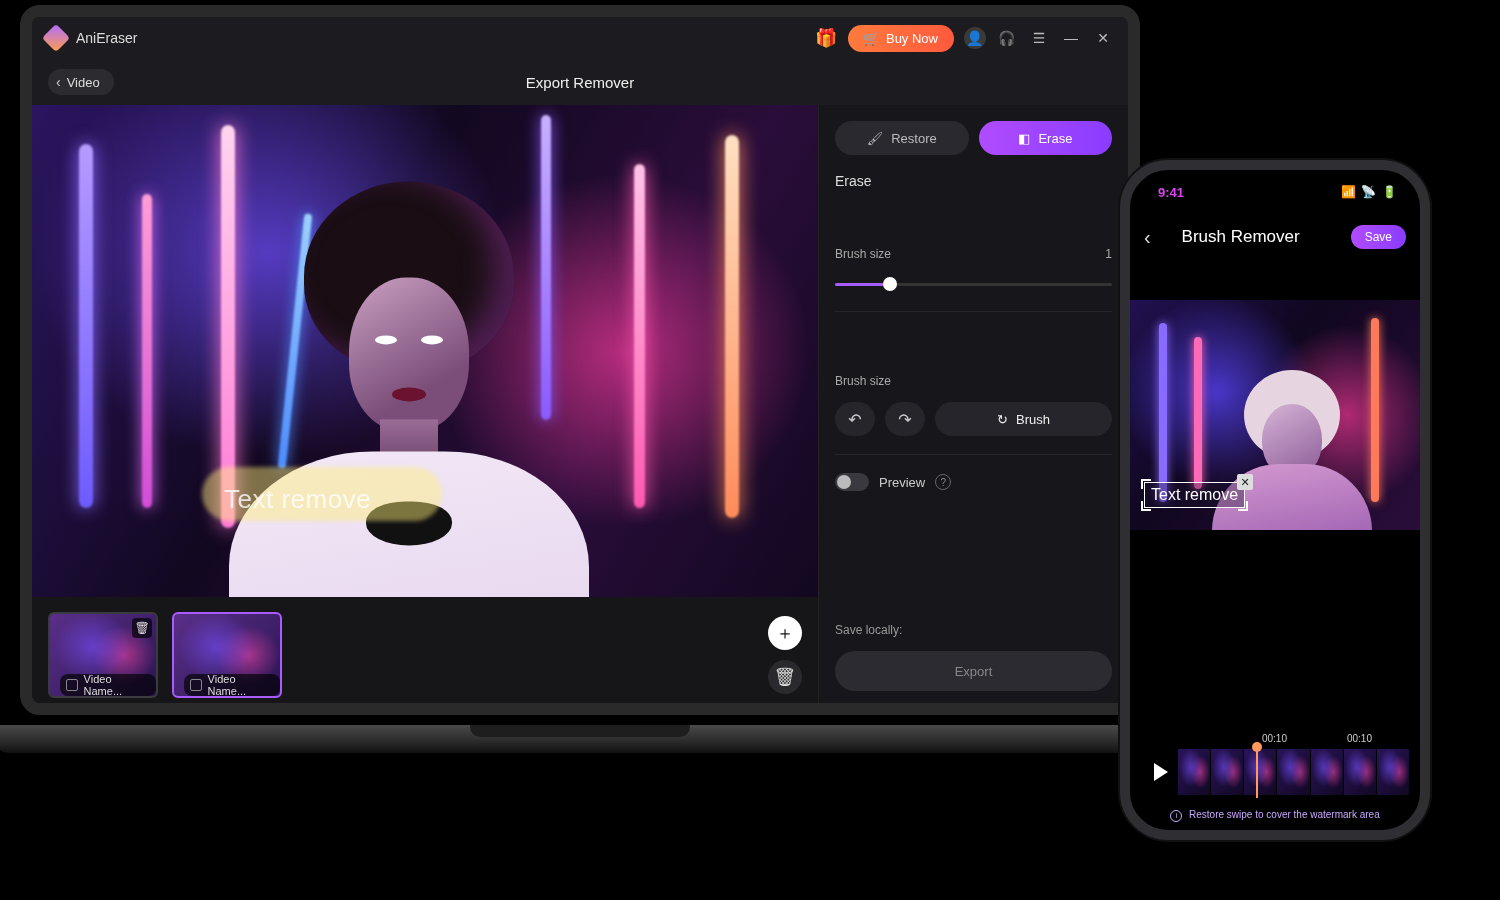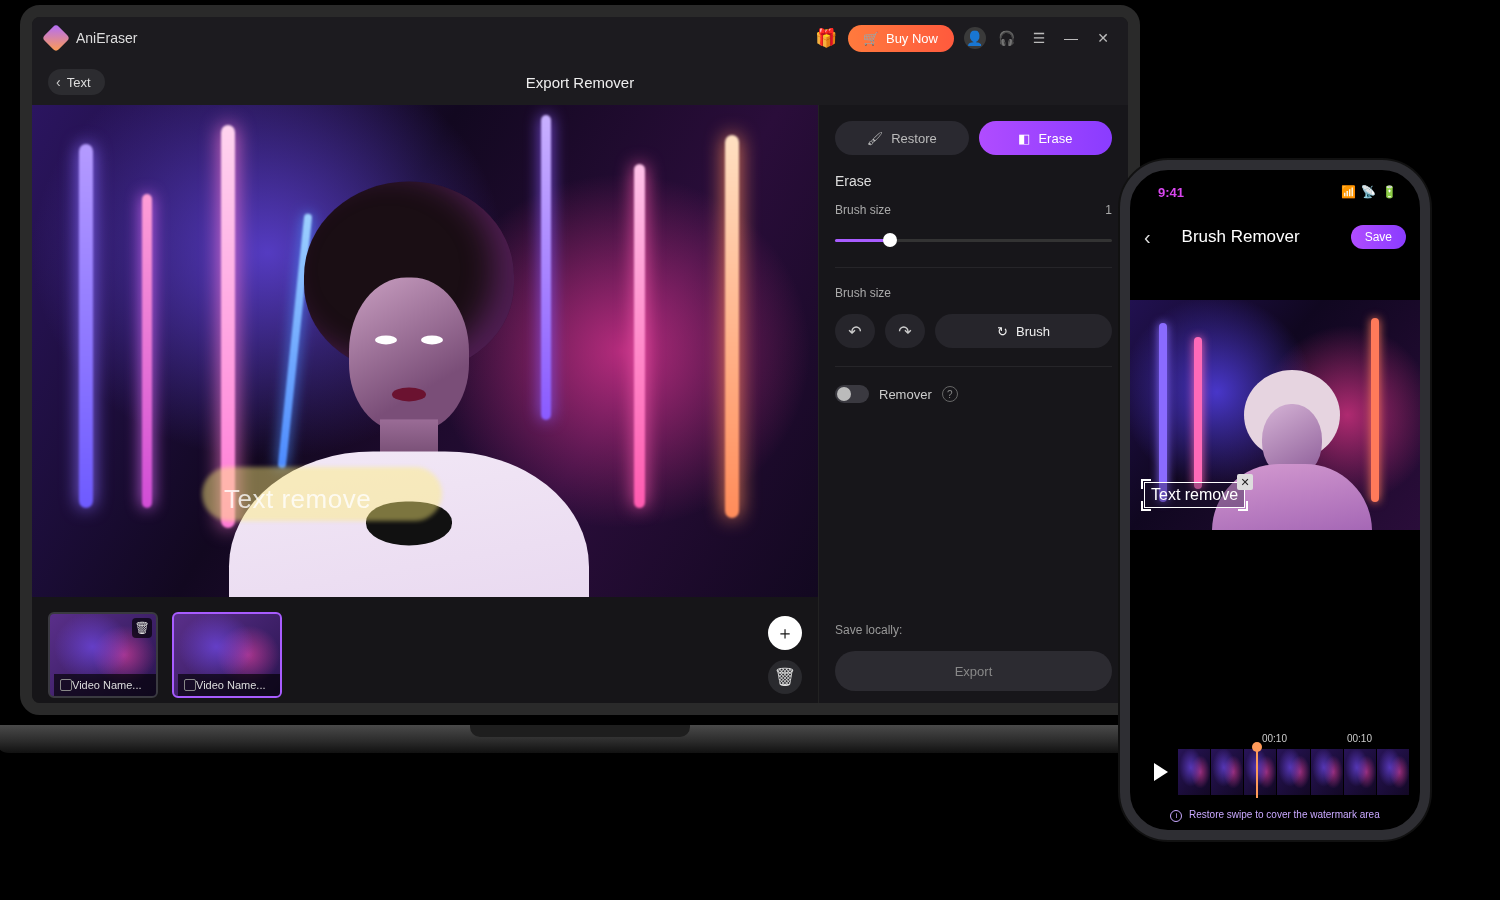--- a/index.html
+++ b/index.html
@@ -173,23 +173,23 @@
     border: 2px solid #3a3a40;
     position: relative;
     background: linear-gradient(135deg,#5a2f8a,#2a1550);
   }
   .thumb.active { border-color: #a85cff; }
   .thumb .mini-neon{position:absolute;inset:0;background:
       radial-gradient(ellipse 60% 70% at 40% 40%, rgba(120,80,255,.6), transparent 60%),
       radial-gradient(ellipse 50% 60% at 70% 50%, rgba(255,70,170,.55), transparent 60%);}
   .thumb-trash{position:absolute;top:4px;right:4px;width:20px;height:20px;background:#000a;border-radius:4px;display:flex;align-items:center;justify-content:center;font-size:12px;color:#ddd;}
   .thumb-label{
-    position:absolute;left:4px;right:0;bottom:0;height:22px;
+    position:absolute;left:10px;right:0;bottom:0;height:22px;
     background:rgba(0,0,0,.65);font-size:11px;color:#ddd;
-    display:flex;align-items:center;padding:0 6px;
+    display:flex;align-items:center;gap:6px;padding:0 6px;border-radius:8px;
   }
   .thumb-check{width:12px;height:12px;border:1.5px solid #888;border-radius:2px;}
   .row-actions{margin-left:auto;display:flex;flex-direction:column;gap:10px;}
   .circ-btn{width:34px;height:34px;border-radius:50%;display:flex;align-items:center;justify-content:center;font-size:18px;}
   .circ-add{background:#fff;color:#111;}
   .circ-del{background:#2a2a2e;color:#ddd;}
 
   
   .side {
     width: 310px;
@@ -199,21 +199,21 @@
     border-left: 1px solid #222;
   }
   .mode-row{display:flex;gap:10px;}
   .mode-btn{
     flex:1;height:34px;border:none;border-radius:18px;
     display:flex;align-items:center;justify-content:center;gap:8px;
     font-size:13px;color:#bbb;background:#2a2930;
   }
   .mode-btn.active{background:linear-gradient(90deg,#b04cff,#8a3cff);color:#fff;}
   .sec-label{font-size:14px;color:#ddd;margin-top:4px;}
-  .small-label{font-size:12px;color:#aaa;display:flex;justify-content:space-between;}
+  .small-label{font-size:12px;color:#aaa;display:flex;justify-content:space-between;margin-top:44px;}
   .slider{position:relative;height:18px;}
   .slider-track{position:absolute;left:0;right:0;top:8px;height:3px;background:#333;border-radius:2px;}
   .slider-fill{position:absolute;left:0;top:8px;height:3px;background:#a85cff;border-radius:2px;width:20%;}
   .slider-thumb{position:absolute;top:2px;left:20%;transform:translateX(-50%);width:14px;height:14px;background:#fff;border-radius:50%;}
   .hline{height:1px;background:#262529;margin:4px 0;}
   .action-row{display:flex;gap:10px;align-items:center;}
   .icon-btn{width:40px;height:34px;border-radius:17px;background:#26252b;display:flex;align-items:center;justify-content:center;color:#ccc;}
   .text-btn{flex:1;height:34px;border-radius:17px;background:#26252b;display:flex;align-items:center;justify-content:center;gap:8px;color:#eee;font-size:13px;}
   .toggle-row{display:flex;align-items:center;gap:10px;font-size:13px;color:#ccc;}
   .switch{width:34px;height:18px;background:#3a3940;border-radius:10px;position:relative;}
@@ -299,21 +299,21 @@
       <span class="tb-icon avatar">👤</span>
       <span class="tb-icon">🎧</span>
       <span class="tb-icon">☰</span>
       <span class="tb-icon">—</span>
       <span class="tb-icon">✕</span>
     </div>
 
     <div class="subbar">
       <div class="home-pill">
         <span class="chev">‹</span>
-        <span>Text</span>
+        <span>Video</span>
       </div>
       <div class="page-title-center">Export Remover</div>
     </div>
 
     <div class="main-split">
 
       <div class="canvas-zone">
         <div class="canvas">
           <div class="neon-bg"></div>
           <div class="tube t1"></div>
@@ -396,21 +396,21 @@
           <div class="text-btn">
             <span>↻</span>
             <span>Brush</span>
           </div>
         </div>
 
         <div class="hline"></div>
 
         <div class="toggle-row">
           <div class="switch"></div>
-          <span>Remover</span>
+          <span>Preview</span>
           <span class="help">?</span>
         </div>
 
         <div class="side-spacer"></div>
 
         <div class="save-row">
           <span>Save locally:</span>
         </div>
 
         <div class="export-btn">

